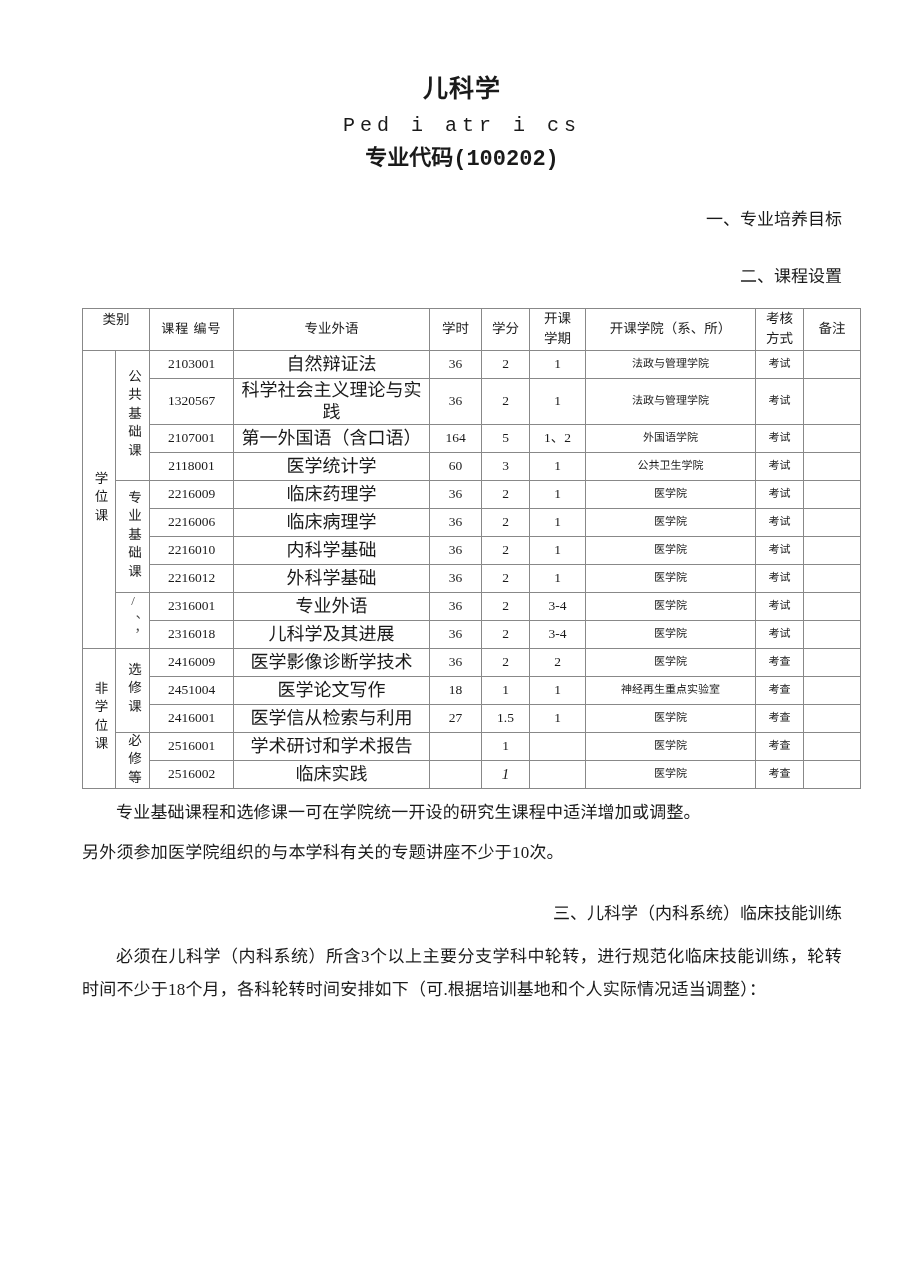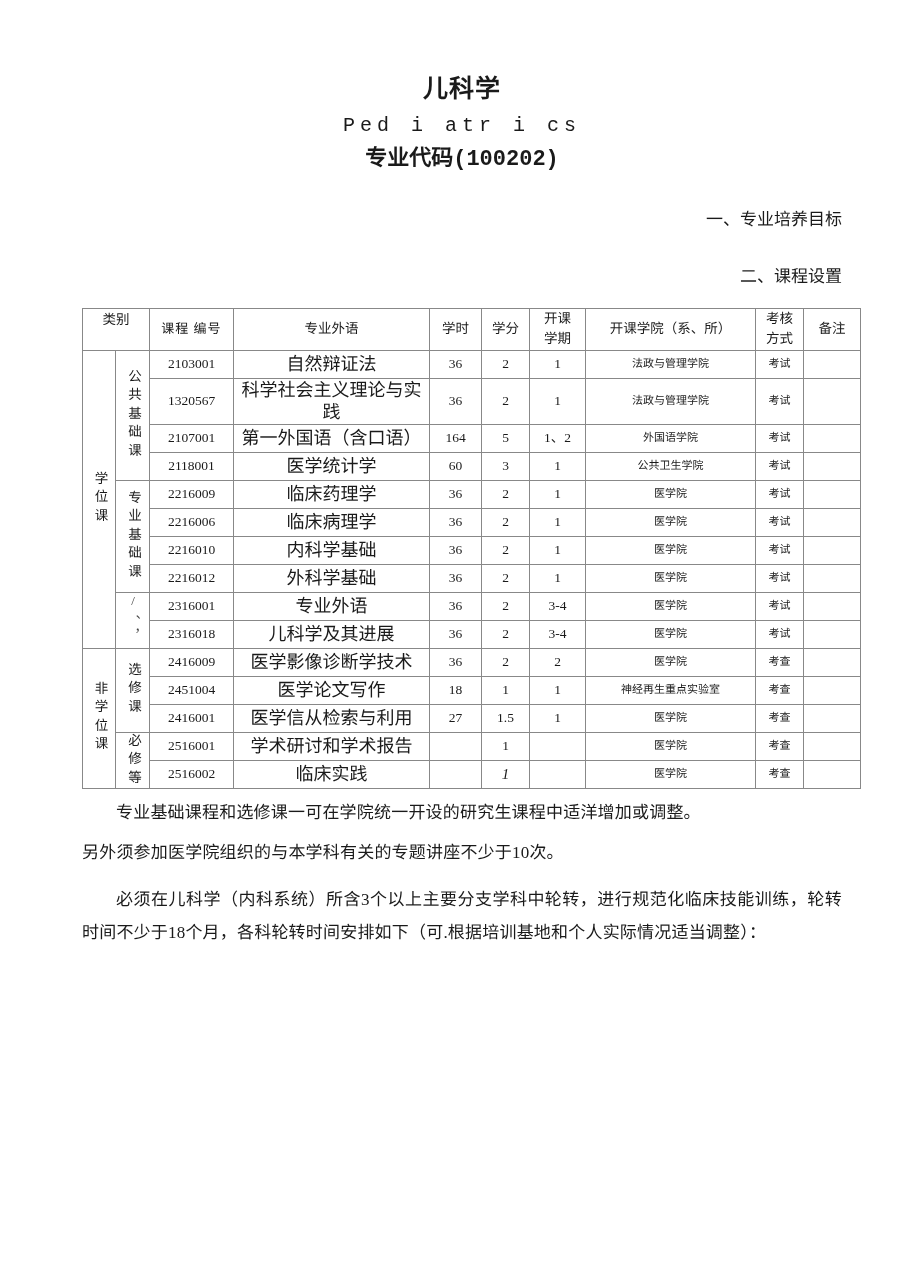--- a/index.html
+++ b/index.html
@@ -375,15 +375,16 @@
             <td class="assess">考查</td>
             <td class="remark"></td>
           </tr>
         </tbody>
     </table>
   </div>
 
   <p class="para tight">专业基础课程和选修课一可在学院统一开设的研究生课程中适洋增加或调整。</p>
   <p class="para para-noindent tight">另外须参加医学院组织的与本学科有关的专题讲座不少于10次。</p>
 
+  <div class="section-heading">三、儿科学（内科系统）临床技能训练</div>
   <p class="para">必须在儿科学（内科系统）所含3个以上主要分支学科中轮转，进行规范化临床技能训练，轮转时间不少于18个月，各科轮转时间安排如下（可.根据培训基地和个人实际情况适当调整）：</p>
 
 </div>
 
 </body></html>

